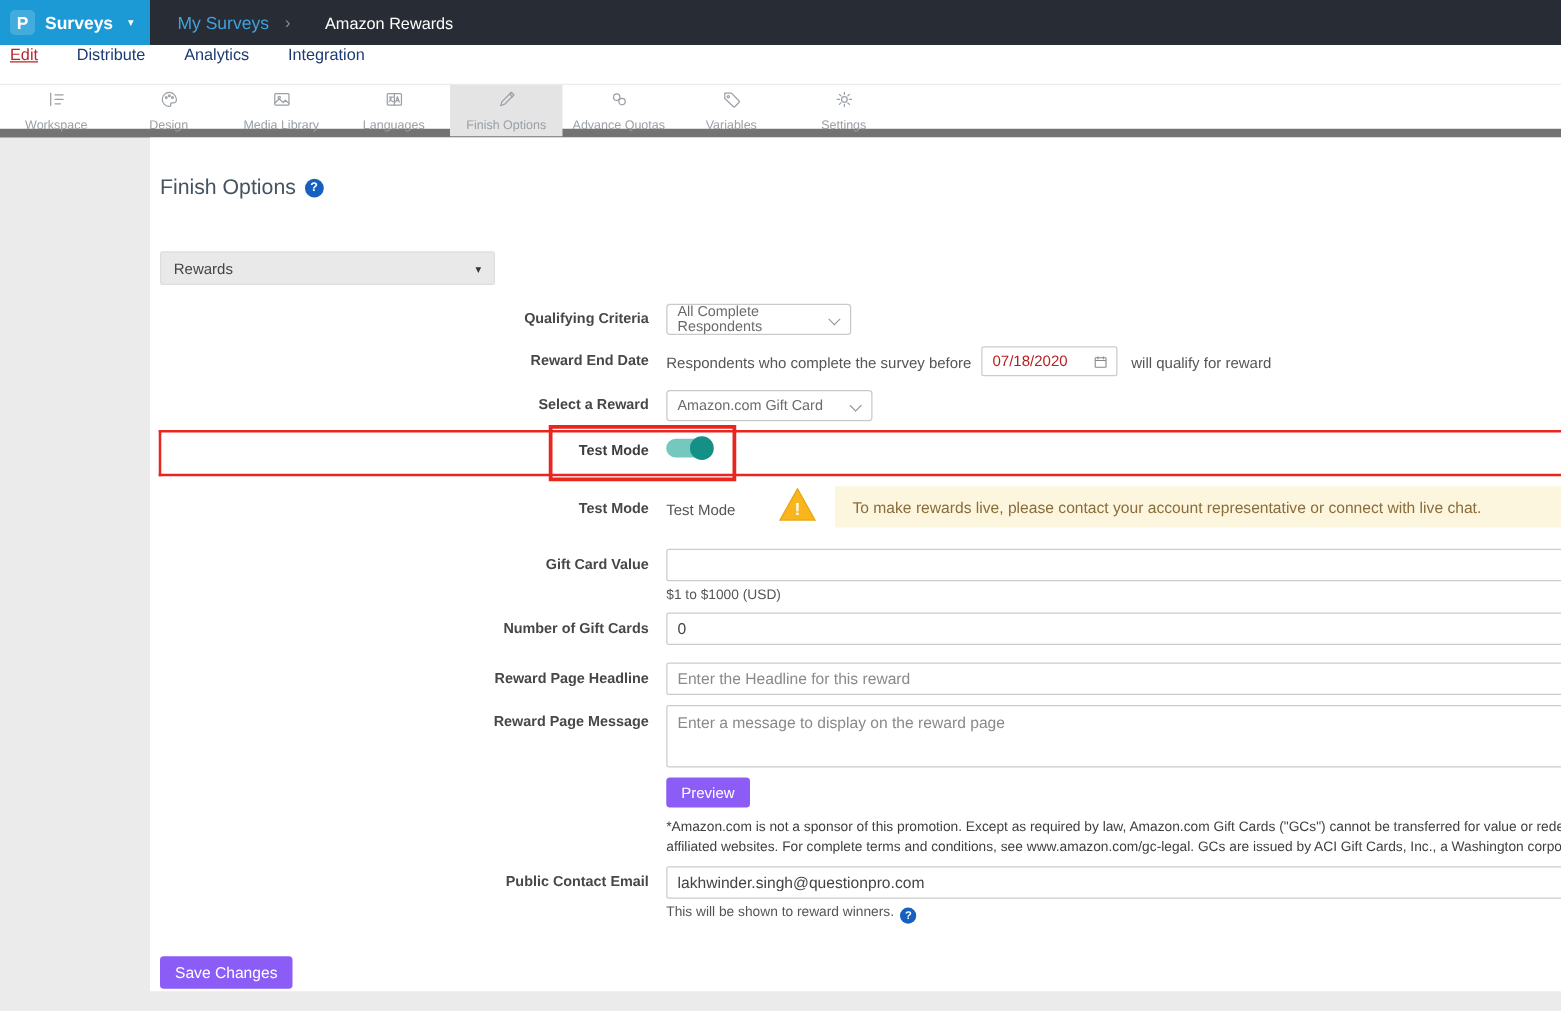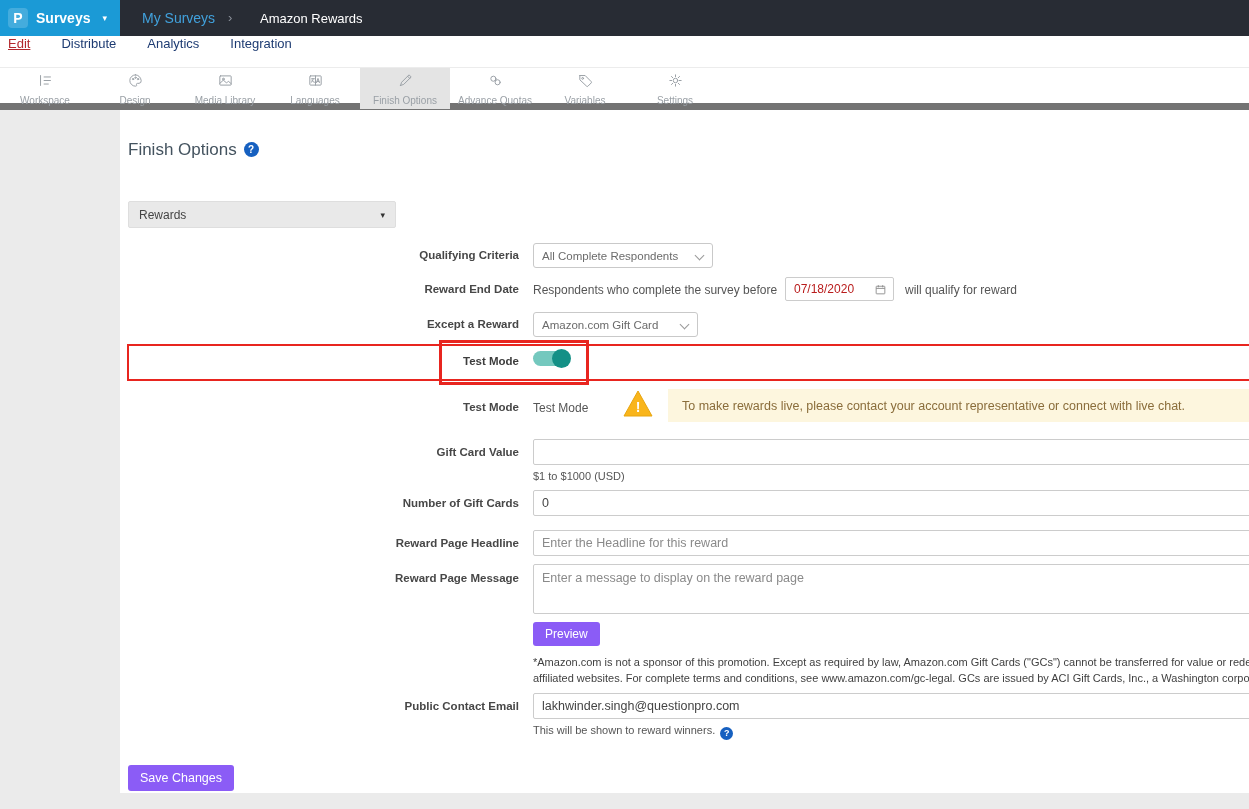--- a/index.html
+++ b/index.html
@@ -162,37 +162,37 @@
   <div class="page-title">
     <span>Finish Options</span><span class="help-icon">?</span>
   </div>
 
   <div class="rewards-select">
     <span>Rewards</span>
     <span class="rewards-caret">▾</span>
   </div>
 
   <div class="flabel" style="top:249px;">Qualifying Criteria</div>
-  <div class="selectbox" style="left:533px; top:243px; width:180px;">
+  <div class="selectbox" style="left:533px; top:243px; width:148px;">
     <span>All Complete Respondents</span>
     <span class="chev"></span>
   </div>
 
   <div class="flabel" style="top:283px;">Reward End Date</div>
   <div class="ftext" style="left:533px; top:283px;">Respondents who complete the survey before</div>
   <div class="date-input">
     <span>07/18/2020</span>
     <svg width="13" height="13" viewBox="0 0 24 24">
         <rect x="4" y="6" width="16" height="14" rx="1"></rect>
         <path d="M4 10h16M8 4v4M16 4v4"></path>
       </svg>
   </div>
   <div class="ftext" style="left:905px; top:283px;">will qualify for reward</div>
 
-  <div class="flabel" style="top:318px;">Except a Reward</div>
+  <div class="flabel" style="top:318px;">Select a Reward</div>
   <div class="selectbox" style="left:533px; top:312px; width:165px;">
     <span>Amazon.com Gift Card</span>
     <span class="chev"></span>
   </div>
 
   <div class="flabel" style="top:355px; color:#3d3d3d;">Test Mode</div>
   <div class="toggle">
     <span class="toggle-knob"></span>
   </div>
   <div class="anno-outer"></div>

